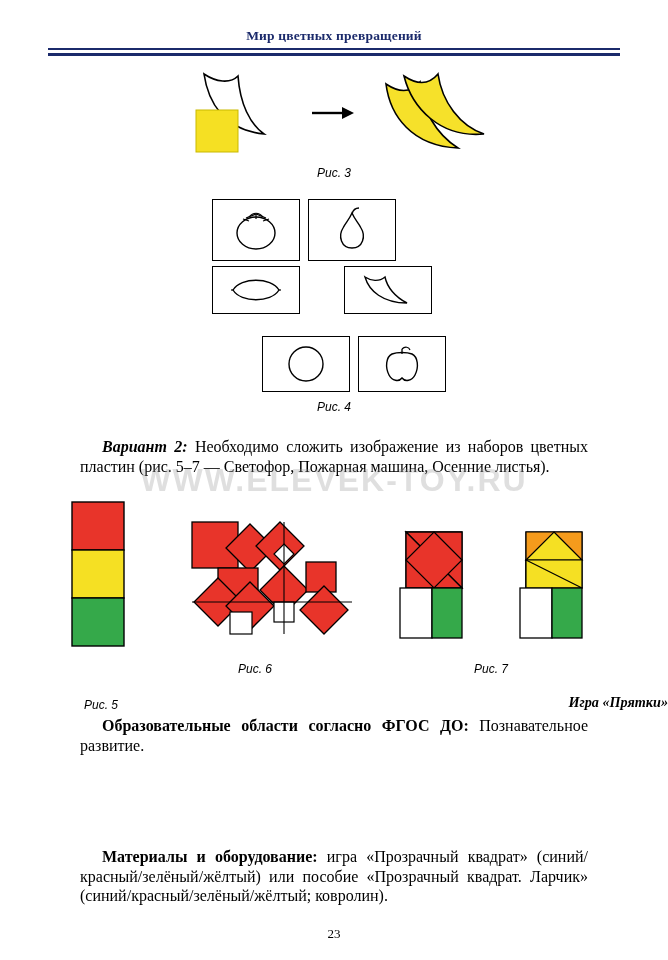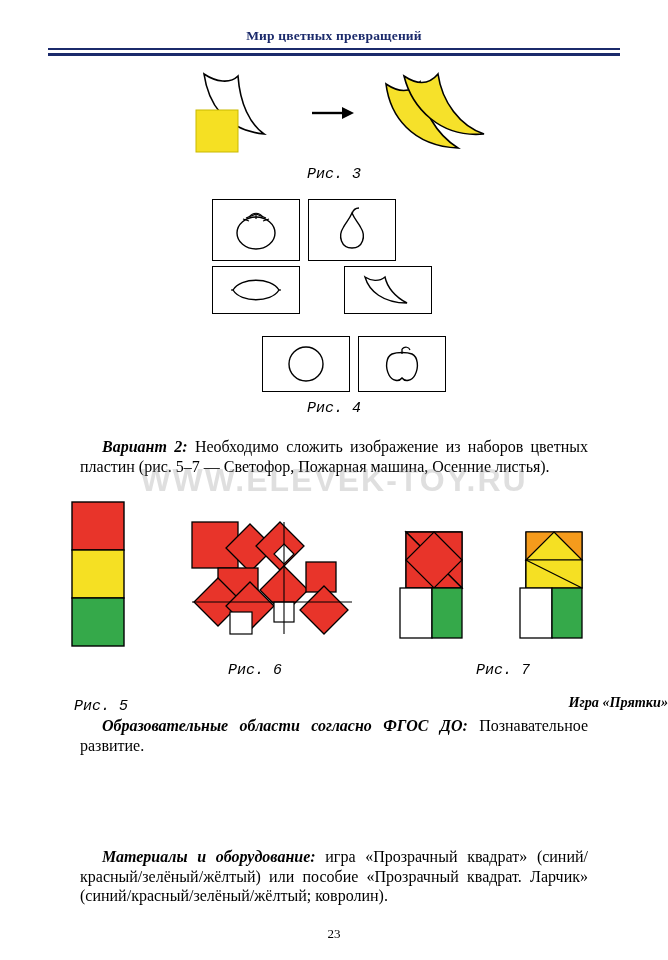--- a/index.html
+++ b/index.html
@@ -68,33 +68,33 @@
     color: rgba(150,150,150,0.30);
     white-space: nowrap;
     pointer-events: none;
     z-index: 40;
   }
 
   
   .cap {
     position: absolute;
     font-style: italic;
-    font-size: 15px;
-    font-family: Liberation Mono, monospace;
+    font-size: 12px;
+    font-family: Liberation Sans, sans-serif;
   }
 
   
   .para {
     position: absolute;
     font-size: 16px;
     line-height: 19.5px;
     text-align: justify;
     font-family: "Liberation Serif", serif;
   }
-  .para b, .bold { font-weight: bold; font-style: italic; }
+  .para b, .bold { font-weight: bold; }
   .i { font-style: italic; }
   .indent { text-indent: 22px; }
 
   .game-title {
     position: absolute;
     width: 668px;
     left: 0;
     text-align: right;
     font-weight: bold;
     font-style: italic;
@@ -259,21 +259,21 @@
       <rect x="8" y="2" width="56" height="56" fill="#ffffff" stroke="#000" stroke-width="1.3"></rect>
       <polygon points="8,2 64,2 64,30 8,30" fill="#f59b1c" stroke="#000" stroke-width="1.2"></polygon>
       <polygon points="36,2 64,30 8,30" fill="#f5e023" stroke="#000" stroke-width="1.2"></polygon>
       <polygon points="8,30 64,30 64,58 8,58" fill="#f5e023" stroke="#000" stroke-width="1.2"></polygon>
       <polygon points="8,30 64,58 8,58" fill="#f5e023" stroke="#000" stroke-width="1.2"></polygon>
 
       <rect x="2" y="58" width="32" height="50" fill="#ffffff" stroke="#000" stroke-width="1.3"></rect>
       <rect x="34" y="58" width="30" height="50" fill="#35a94a" stroke="#000" stroke-width="1.3"></rect>
     </svg>
   </div>
-  <div class="cap" style="left:448px; top:662px; width:110px; text-align:center;">Рис. 7</div>
+  <div class="cap" style="left:436px; top:662px; width:110px; text-align:center;">Рис. 7</div>
 
   <div class="watermark">WWW.ELEVEK-TOY.RU</div>
 
   <div class="game-title" style="top:694px;">Игра «Прятки»</div>
 
   <div class="para indent" style="left:80px; top:716px; width:508px;">
     <span class="bold">Образовательные области согласно ФГОС ДО:</span><span> Познавательное развитие.</span>
   </div>
 
 

